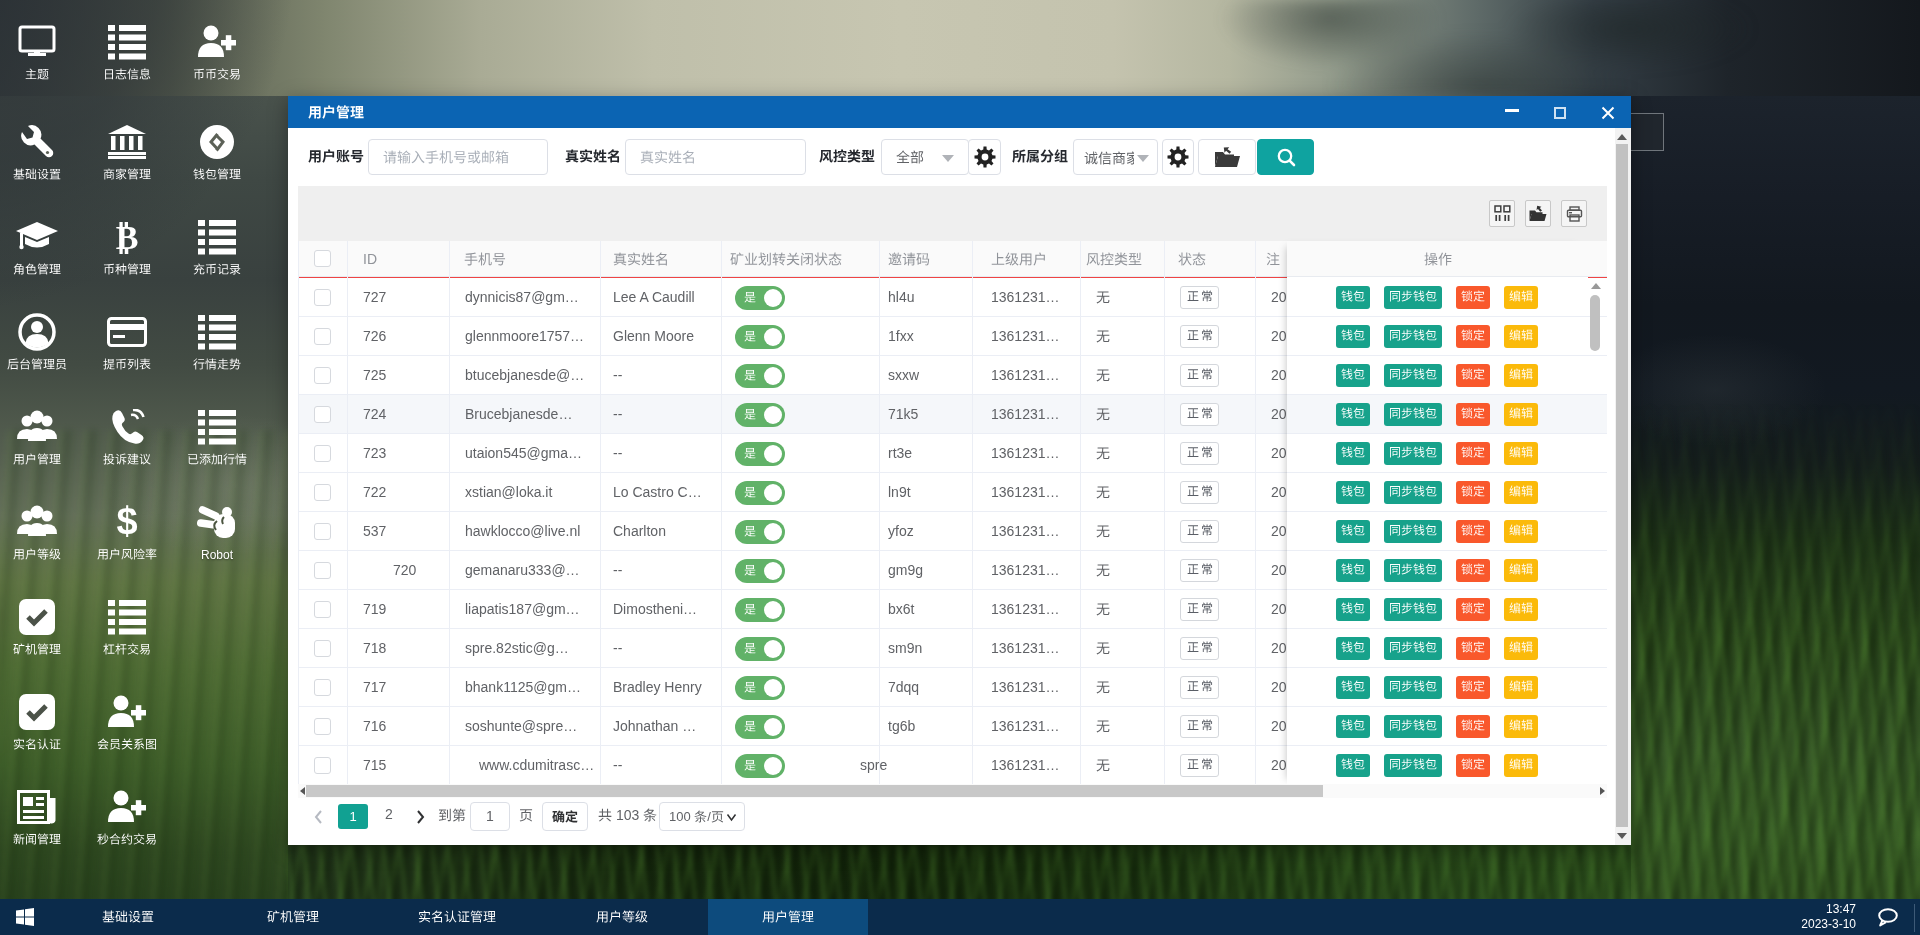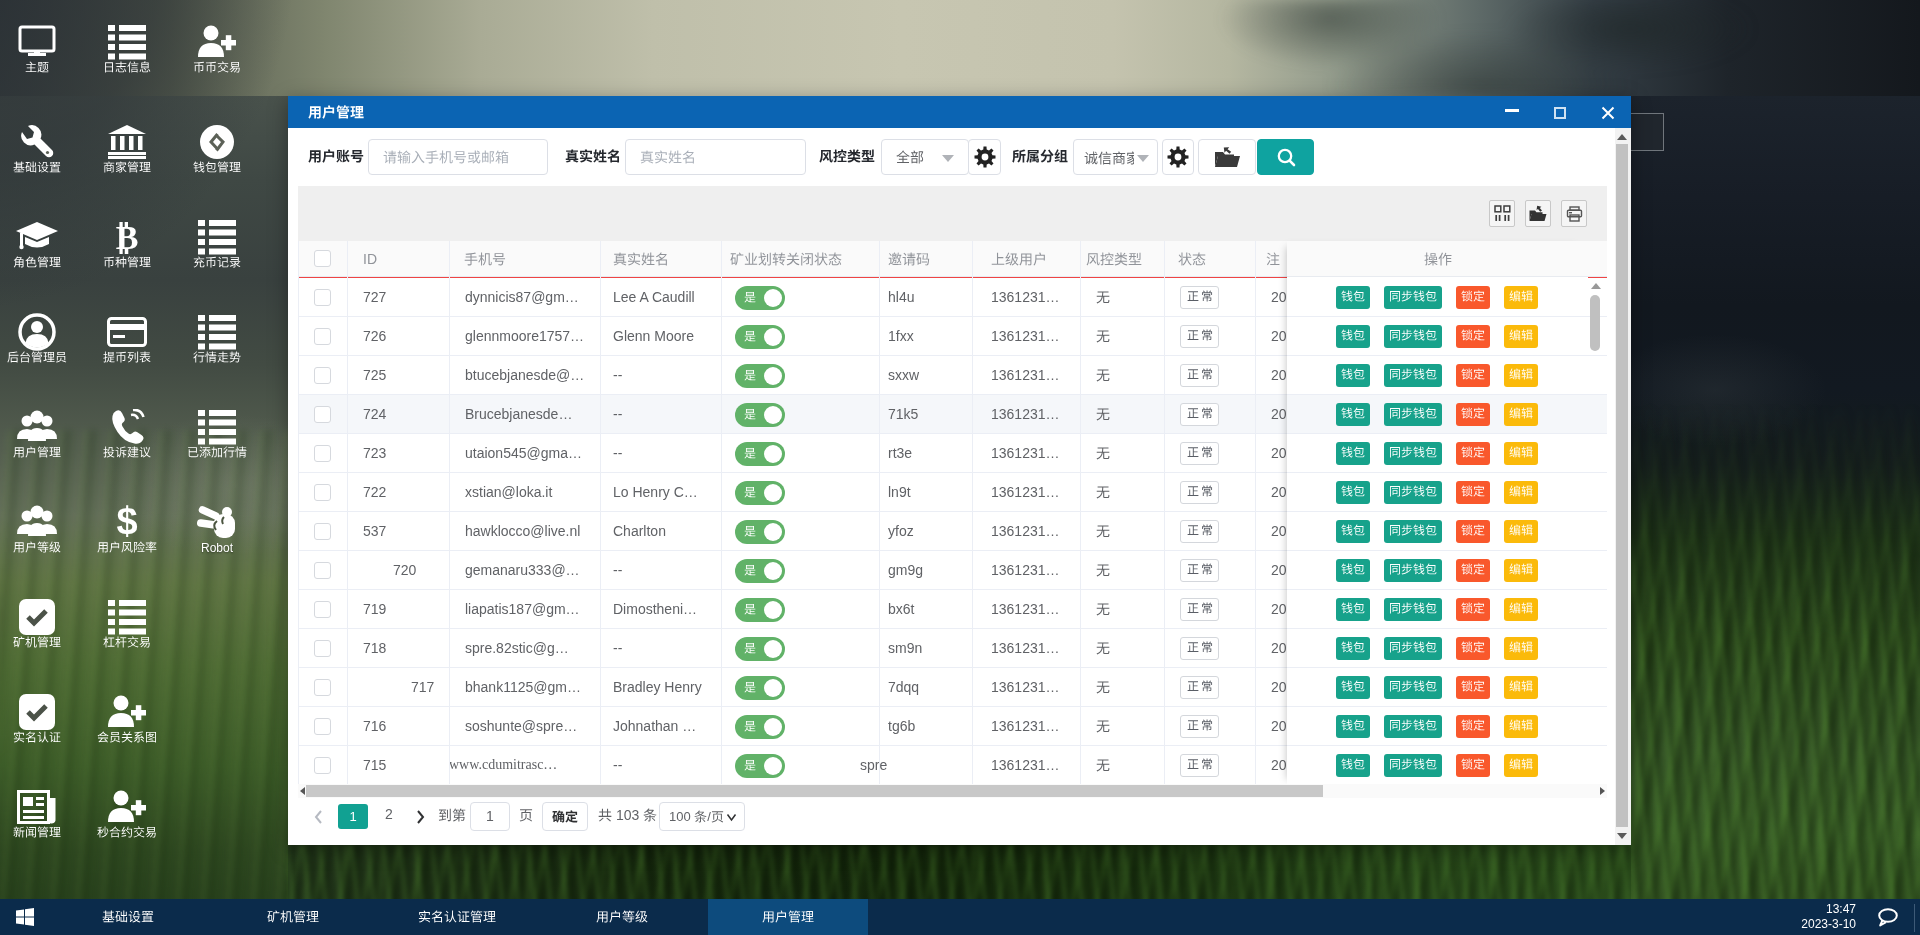--- a/index.html
+++ b/index.html
@@ -11,21 +11,21 @@
 #bgleft{position:absolute;left:0;top:96px;width:288px;height:839px;background:linear-gradient(to bottom,#49524c 0%,#3f4844 10%,#39413f 22%,#424b43 32%,#545e4f 42%,#636e59 50%,#5f7344 58%,#4e6a34 68%,#3c5b28 80%,#2c451f 90%,#223a19 100%);}
 #bgcorner{position:absolute;left:0;top:0;width:520px;height:600px;background:radial-gradient(ellipse 430px 470px at -6% -8%,rgba(41,47,52,.9) 0%,rgba(41,47,52,.55) 45%,rgba(41,47,52,0) 76%);}
 #bgfog{position:absolute;left:110px;top:395px;width:250px;height:180px;background:radial-gradient(ellipse 200px 100px at 50% 50%,rgba(160,168,148,.20),rgba(160,168,148,0) 70%);}
 #bgright{position:absolute;left:1631px;top:96px;width:289px;height:839px;background:linear-gradient(to bottom,#1c232c 0%,#171d26 12%,#12181f 25%,#121921 35%,#141c1c 44%,#1c2f17 53%,#2b471d 65%,#365627 78%,#3a5f28 88%,#2f4d1e 100%);}
 #rfog{position:absolute;left:1605px;top:320px;width:220px;height:140px;background:radial-gradient(ellipse 160px 80px at 50% 50%,rgba(120,130,125,.13),rgba(120,130,125,0) 70%);}
 .blades2{position:absolute;background:repeating-linear-gradient(84deg,rgba(90,150,55,0) 0 7px,rgba(100,165,62,.38) 7px 10px,rgba(10,25,5,.3) 10px 16px),repeating-linear-gradient(101deg,rgba(70,120,40,0) 0 11px,rgba(85,145,48,.3) 11px 15px,rgba(8,20,4,.25) 15px 24px),repeating-linear-gradient(92deg,rgba(60,110,35,0) 0 17px,rgba(95,155,55,.22) 17px 22px,rgba(12,26,6,.18) 22px 37px);filter:blur(2.6px);-webkit-mask-image:linear-gradient(to bottom,transparent 0,rgba(0,0,0,.45) 22%,#000 45%);}
 #bgbottom{position:absolute;left:288px;top:845px;width:1343px;height:90px;background:linear-gradient(to right,#22351b 0%,#16270e 25%,#12230a 45%,#1a3110 65%,#27471a 85%,#2b4d1c 100%);}
 .blades{position:absolute;background:repeating-linear-gradient(94deg,rgba(130,175,80,0) 0 9px,rgba(135,180,85,.20) 9px 13px,rgba(15,35,8,.22) 13px 21px,rgba(80,125,45,.12) 21px 25px);filter:blur(3.5px);}
 .dicon{position:absolute;width:86px;text-align:center;color:#fff;}
 .dicon .glyph{height:38px;display:flex;align-items:center;justify-content:center;}
-.dicon .lbl{font-size:12px;line-height:14px;text-shadow:0 1px 2px rgba(0,0,0,.45);white-space:nowrap;}
+.dicon .lbl{margin-top:7px;font-size:12px;line-height:14px;text-shadow:0 1px 2px rgba(0,0,0,.45);white-space:nowrap;}
 #win{position:absolute;left:288px;top:96px;width:1343px;height:749px;background:#fff;box-shadow:0 4px 18px rgba(0,0,0,.35);}
 #titlebar{position:absolute;left:0;top:0;right:0;height:32px;background:#0b64b3;color:#fff;}
 #titlebar .t{position:absolute;left:20px;top:8px;font-size:14px;font-weight:bold;}
 #oscroll{position:absolute;right:0;top:32px;width:16px;bottom:0;background:#f2f2f2;}
 .flabel{position:absolute;top:52px;font-size:14px;color:#25282e;font-weight:bold;}
 .finput{position:absolute;top:43px;height:36px;border:1px solid #dcdfe6;border-radius:4px;background:#fff;font-size:14px;color:#606266;line-height:34px;padding-left:14px;white-space:nowrap;overflow:hidden;}
 .ph{color:#a9afb8;}
 .fbtn{position:absolute;top:43px;height:36px;border:1px solid #dcdfe6;border-radius:4px;background:#fff;display:flex;align-items:center;justify-content:center;}
 .caret{position:absolute;width:0;height:0;border-left:6px solid transparent;border-right:6px solid transparent;border-top:7px solid #b0b3b8;}
 #band{position:absolute;left:10px;top:90px;width:1309px;height:55px;background:#efefef;}
@@ -976,21 +976,21 @@
                 <use href="#r6b63" transform="translate(0 0) scale(1 -1)"></use>
                 <use href="#r5e38" transform="translate(1167 0) scale(1 -1)"></use>
               </g>
             </svg></div>
 <div class="cell" style="left:973px;">20</div>
 </div>
 <div class="row" style="top:232px;">
 <div class="cb"></div>
 <div class="cell" style="left:65px;">722</div>
 <div class="cell" style="left:167px;">xstian@loka.it</div>
-<div class="cell" style="left:315px;">Lo Henry C…</div>
+<div class="cell" style="left:315px;">Lo Castro C…</div>
 <div class="toggle">
             <span class="yes"><svg class="cj" style="" width="12.0" height="12" viewBox="0 -880 1000 1000">
                 <g fill="#fff">
                   <use href="#r662f" transform="translate(0 0) scale(1 -1)"></use>
                 </g>
               </svg></span>
             <span class="knob"></span>
           </div>
 <div class="cell" style="left:590px;">ln9t</div>
 <div class="cell" style="left:693px;">1361231…</div>
@@ -1114,21 +1114,21 @@
 <div class="tagok"><svg class="cj" style="" width="26.0" height="12" viewBox="0 -880 2167 1000">
               <g fill="#5a5e66">
                 <use href="#r6b63" transform="translate(0 0) scale(1 -1)"></use>
                 <use href="#r5e38" transform="translate(1167 0) scale(1 -1)"></use>
               </g>
             </svg></div>
 <div class="cell" style="left:973px;">20</div>
 </div>
 <div class="row" style="top:427px;">
 <div class="cb"></div>
-<div class="cell" style="left:65px;margin-left:48px;">717</div>
+<div class="cell" style="left:65px;">717</div>
 <div class="cell" style="left:167px;">bhank1125@gm…</div>
 <div class="cell" style="left:315px;">Bradley Henry</div>
 <div class="toggle">
             <span class="yes"><svg class="cj" style="" width="12.0" height="12" viewBox="0 -880 1000 1000">
                 <g fill="#fff">
                   <use href="#r662f" transform="translate(0 0) scale(1 -1)"></use>
                 </g>
               </svg></span>
             <span class="knob"></span>
           </div>
@@ -1171,21 +1171,21 @@
               <g fill="#5a5e66">
                 <use href="#r6b63" transform="translate(0 0) scale(1 -1)"></use>
                 <use href="#r5e38" transform="translate(1167 0) scale(1 -1)"></use>
               </g>
             </svg></div>
 <div class="cell" style="left:973px;">20</div>
 </div>
 <div class="row" style="top:505px;">
 <div class="cb"></div>
 <div class="cell" style="left:65px;">715</div>
-<div class="cell" style="left:151px;font-family:Liberation Serif, serif;">www.cdumitrasc…</div>
+<div class="cell" style="left:181px;">www.cdumitrasc…</div>
 <div class="cell" style="left:315px;">--</div>
 <div class="toggle">
             <span class="yes"><svg class="cj" style="" width="12.0" height="12" viewBox="0 -880 1000 1000">
                 <g fill="#fff">
                   <use href="#r662f" transform="translate(0 0) scale(1 -1)"></use>
                 </g>
               </svg></span>
             <span class="knob"></span>
           </div>
 <div class="cell" style="left:562px;">spre</div>

